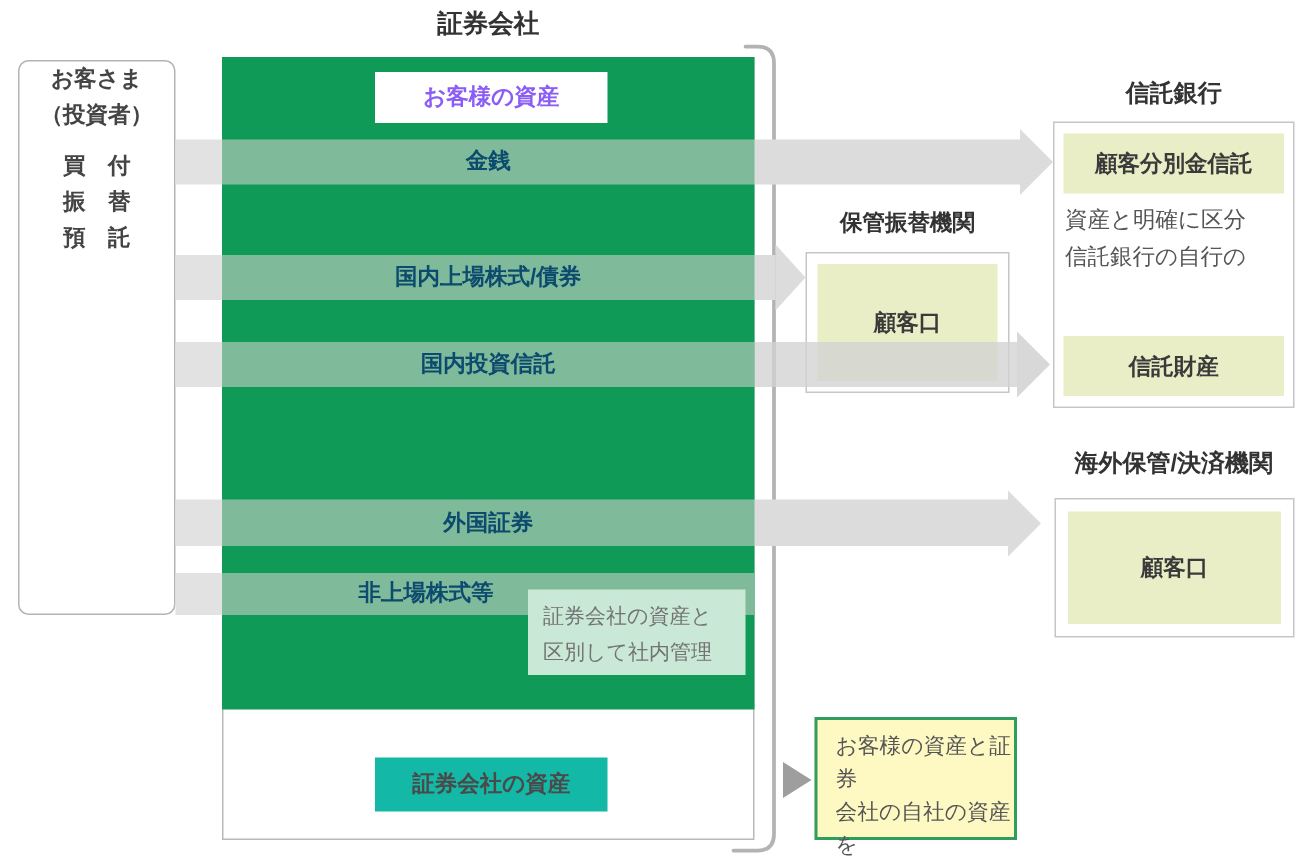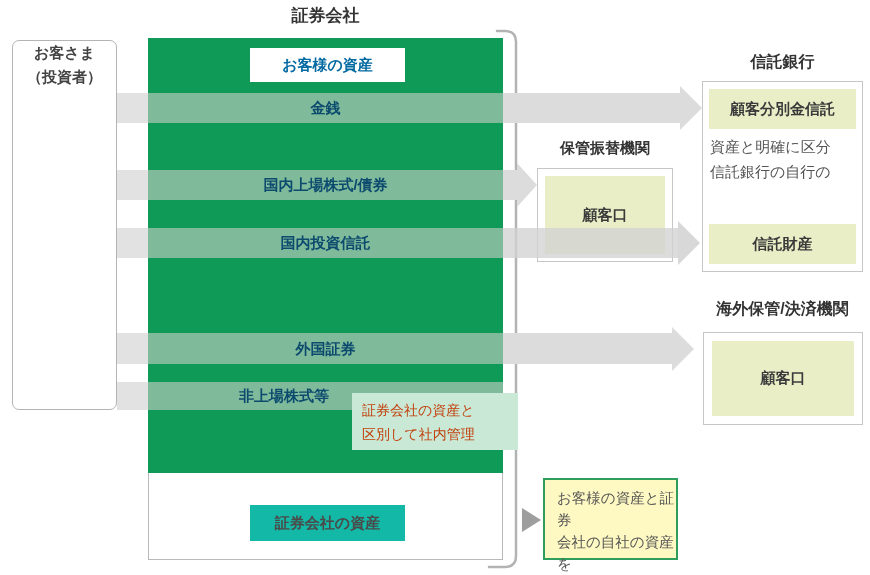--- a/index.html
+++ b/index.html
@@ -22,29 +22,29 @@
     font-size:15px; color:#444; line-height:24px; }
 
   
   .conn { left:117px; width:32px; background:#e2e2e2; }
 
   
   .company-outer { left:148px; top:38px; width:355px; height:522px;
     background:#fff; border:1px solid #b9b9b9; }
   .company-green { left:148px; top:38px; width:355px; height:435px; background:#109a57; }
   .customer-assets { left:250px; top:48px; width:155px; height:34px; background:#fff;
-    text-align:center; line-height:34px; font-size:15px; font-weight:bold; color:#0369a1; }
+    text-align:center; line-height:34px; font-size:15px; font-weight:bold; color:#8b5cf6; }
 
   
   .band { left:148px; width:355px; background:#7fbb9b; color:#0c4a6e;
     font-weight:bold; font-size:15px; text-align:center; }
   .band-5 { padding-right:83px; }
 
-  .inhouse-note { left:352px; top:393px; width:166px; height:57px; background:#c9e8d6;
-    color:#c2410c; font-size:14px; line-height:24px; padding:5px 0 0 10px; }
+  .inhouse-note { left:352px; top:393px; width:145px; height:57px; background:#c9e8d6;
+    color:#737373; font-size:14px; line-height:24px; padding:5px 0 0 10px; }
 
   .company-assets { left:250px; top:505px; width:155px; height:36px; background:#14b8a6;
     text-align:center; line-height:36px; font-size:15px; font-weight:bold; color:#4a4a4a; }
 
   
   .arrow-rect { background:#dcdcdc; }
   .arrow-head { width:0; height:0; border-top:22px solid transparent;
     border-bottom:22px solid transparent; border-left:22px solid #dcdcdc; }
 
   
@@ -63,20 +63,25 @@
 <body>
 
 <div class="canvas">
 
   <div class="abs sec-title">証券会社</div>
 
   <div class="abs customer-box">
     <div class="cust-name">
       <div>お客さま</div>
       <div>（投資者）</div>
+    </div>
+    <div class="cust-actions">
+      <div>買　付</div>
+      <div>振　替</div>
+      <div>預　託</div>
     </div>
   </div>
 
   <div class="abs conn" style="top:93px;height:30px;"></div>
   <div class="abs conn" style="top:170px;height:30px;"></div>
   <div class="abs conn" style="top:228px;height:30px;"></div>
   <div class="abs conn" style="top:333px;height:31px;"></div>
   <div class="abs conn" style="top:382px;height:28px;"></div>
 
   <svg class="overlay" width="870" height="575">

